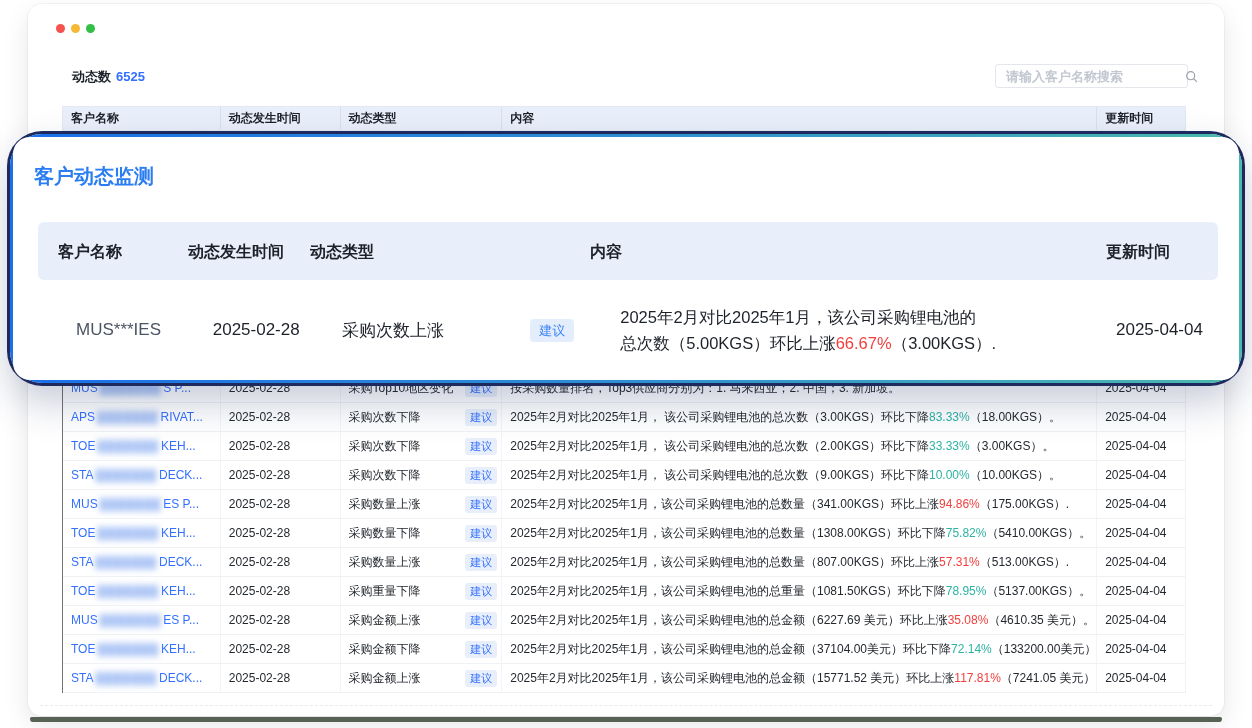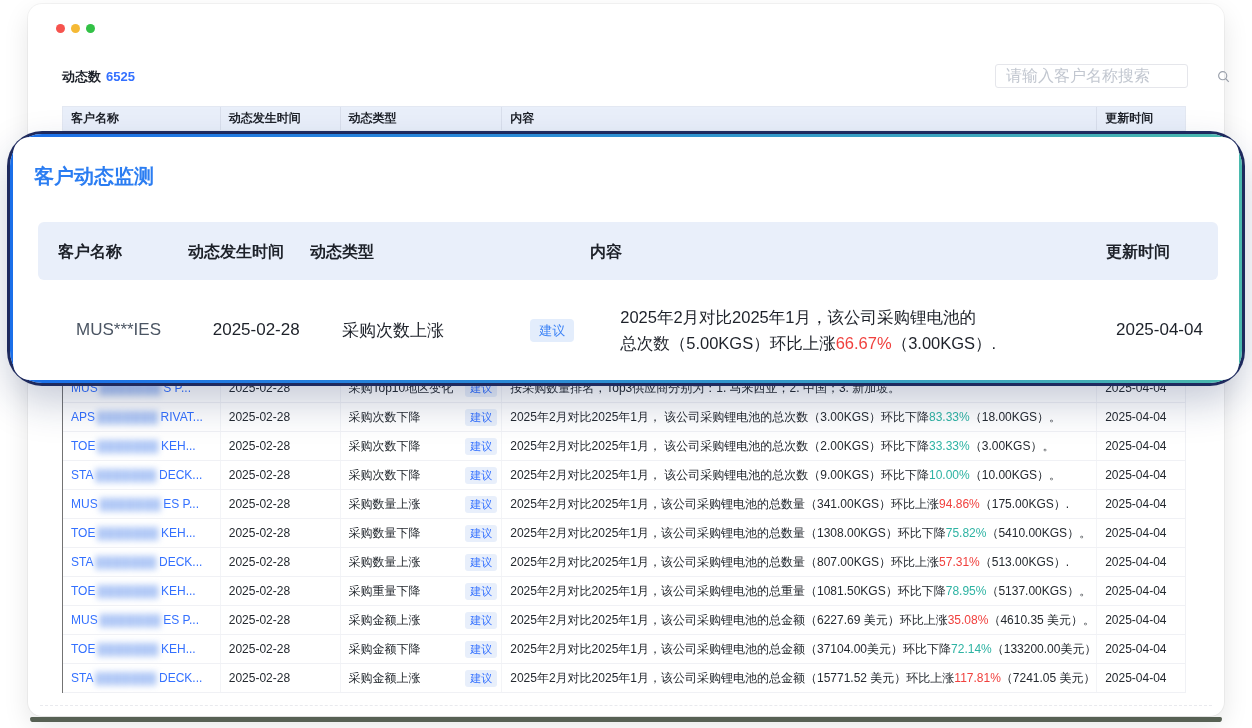--- a/index.html
+++ b/index.html
@@ -6,27 +6,27 @@
   html,body { width:1252px; height:728px; background:#ffffff; font-family:"Liberation Sans","DejaVu Sans",sans-serif; }
   .stage { position:relative; width:1252px; height:728px; overflow:hidden; }
 
   
   .window { position:absolute; left:28px; top:4px; width:1196px; height:712px; background:#fff;
             border-radius:14px; box-shadow:0 0 0 1px rgba(0,0,0,.04), 0 10px 26px rgba(0,0,0,.10); }
   .traffic { position:absolute; left:28px; top:20px; display:flex; gap:6px; }
   .dot { width:9px; height:9px; border-radius:50%; display:inline-block; cursor:pointer; }
   .dot.red { background:#f6534e; } .dot.yellow { background:#f5b935; } .dot.green { background:#32c146; }
 
-  .stats { position:absolute; left:34px; top:64px; font-size:13px; font-weight:700; color:#1d2129; }
+  .stats { position:absolute; left:44px; top:64px; font-size:13px; font-weight:700; color:#1d2129; }
   .stats .stat-val { color:#3370ff; margin-left:5px; }
 
   .searchbox { position:absolute; left:967px; top:60px; width:193px; height:24px; border:1px solid #e5e6eb;
                border-radius:3px; display:flex; align-items:center; background:#fff; }
-  .searchbox input { flex:1; border:none; outline:none; font-size:16px; color:#4c1d95; padding:0 4px 0 10px;
-                     font-family:inherit; background:transparent; }
+  .searchbox input { flex:1; border:none; outline:none; font-size:13px; color:#4c1d95; padding:0 4px 0 10px;
+                     font-family:inherit; background:transparent;font-weight:bold; }
   .searchbox input::placeholder { color:#c2c7d0; }
   .search-icn { width:13px; height:13px; margin-right:8px; flex:0 0 auto; }
 
   
   .bg-header { position:absolute; left:34px; top:102px; width:1124px; height:25px; background:#e9effa;
                display:flex; align-items:center; font-size:12px; font-weight:700; color:#1d2129;
                border:1px solid #e3e8f2; }
   .bg-header .hc { height:100%; display:flex; align-items:center; padding-left:8px; border-right:1px solid #d9dfec; }
   .bg-header .hc:last-child { border-right:none; }
   .bg-rows { position:absolute; left:34px; top:370px; width:1124px; border-left:1px solid #737373; border-right:1px solid #f0f1f5; }

